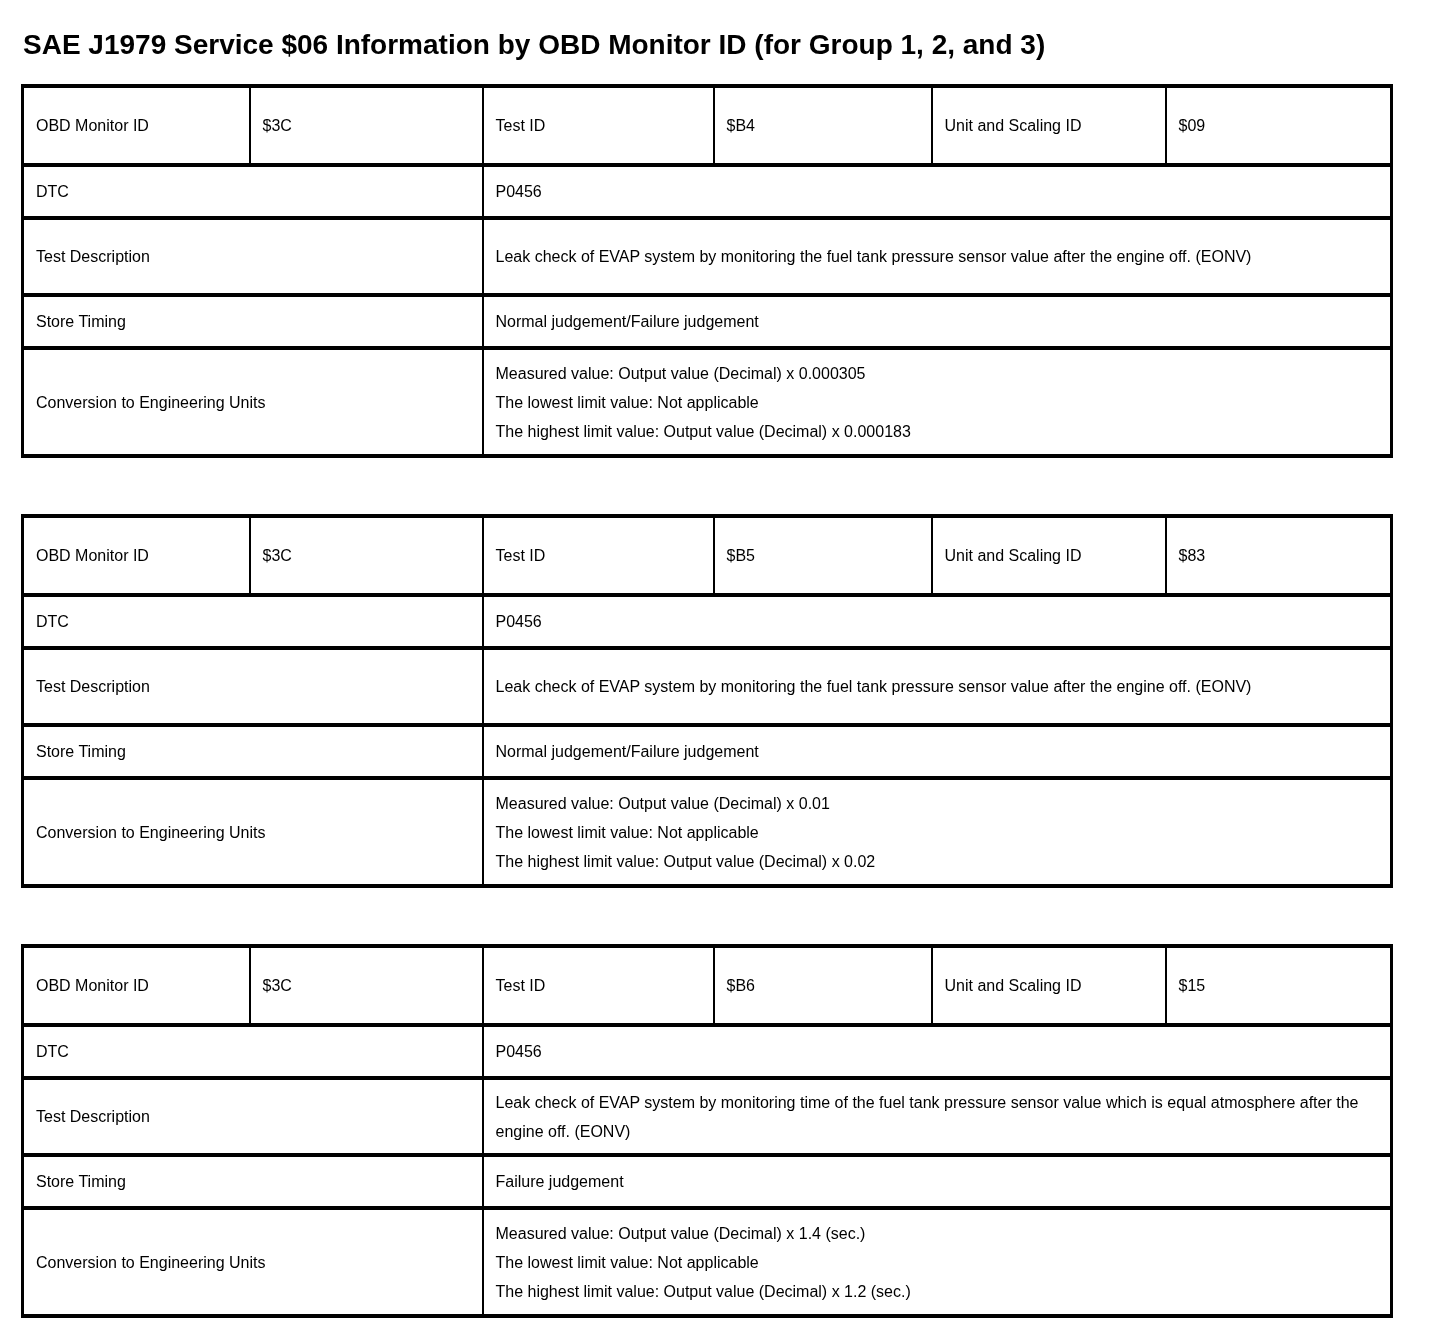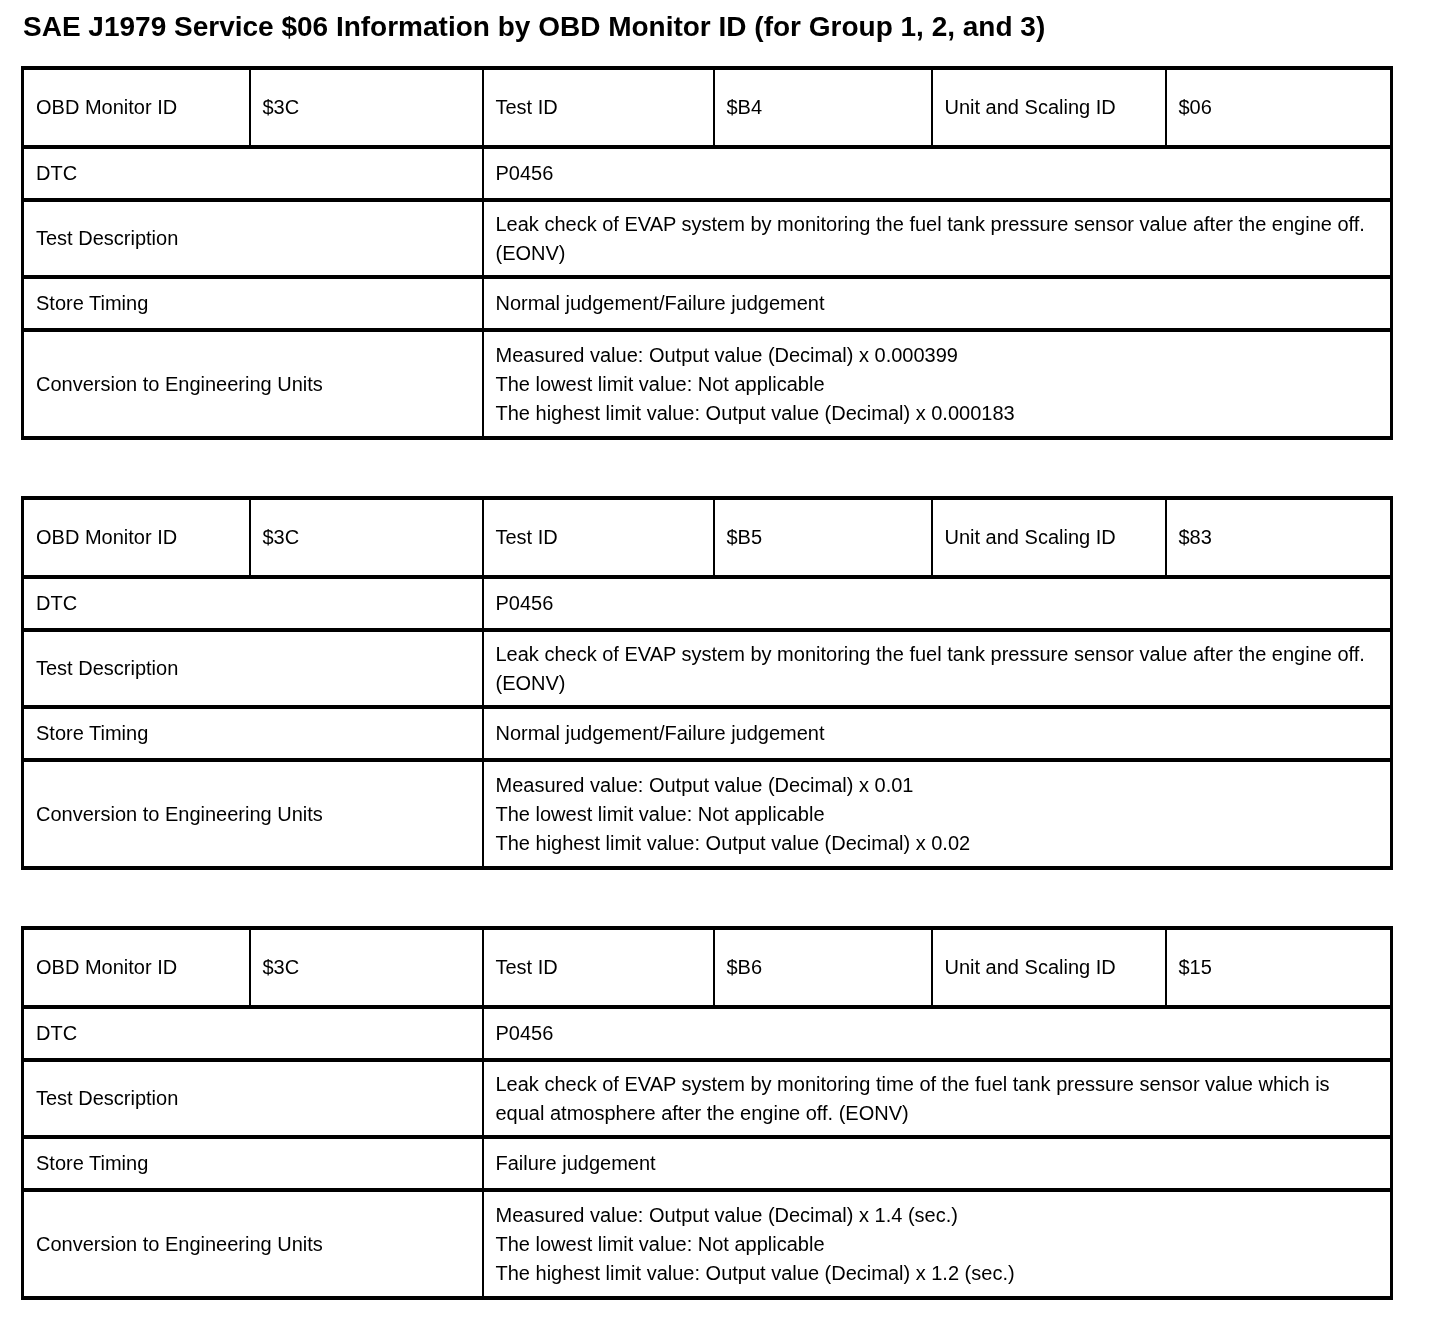--- a/index.html
+++ b/index.html
@@ -13,41 +13,41 @@
     width: 1440px;
     min-height: 1326px;
     box-sizing: border-box;
     padding: 8px 50px 30px 21px;
     background: #ffffff;
   }
   .doc-title {
     font-size: 28px;
     line-height: 38px;
     font-weight: bold;
-    margin: 0 0 20px 2px;
+    margin: 18px 0 20px 2px;
     white-space: nowrap;
   }
   table.obd {
     border-collapse: collapse;
     table-layout: fixed;
     width: 1369px;
     border: 3px solid #000;
     background: #fff;
   }
   table.obd + table.obd {
     margin-top: 56px;
   }
   table.obd td {
     border-top: 4px solid #000;
     border-bottom: 4px solid #000;
     border-left: 2px solid #000;
     border-right: 2px solid #000;
     padding: 6px 10px 6px 12px;
     vertical-align: middle;
-    font-size: 20px;
+    font-size: 16px;
     line-height: 29px;
     overflow: hidden;
     word-wrap: break-word;
   }
   tr.r-header { height: 79px; }
   tr.r-dtc    { height: 53px; padding-left: 33px; }
   tr.r-desc   { height: 77px; }
   tr.r-store  { height: 53px; }
   tr.r-conv   { height: 108px; }
   .wrap-narrow {
@@ -73,38 +73,38 @@
         <col style="width:234px">
         <col style="width:226px">
     </colgroup>
     <tbody>
       <tr class="r-header">
         <td>OBD Monitor ID</td>
         <td>$3C</td>
         <td>Test ID</td>
         <td>$B4</td>
         <td><span class="wrap-narrow">Unit and Scaling ID</span></td>
-        <td>$06</td>
+        <td>$09</td>
       </tr>
       <tr class="r-dtc">
         <td colspan="2">DTC</td>
         <td colspan="4">P0456</td>
       </tr>
       <tr class="r-desc">
         <td colspan="2">Test Description</td>
         <td colspan="4">Leak check of EVAP system by monitoring the fuel tank pressure sensor value after the engine off. (EONV)</td>
       </tr>
       <tr class="r-store">
         <td colspan="2">Store Timing</td>
         <td colspan="4">Normal judgement/Failure judgement</td>
       </tr>
       <tr class="r-conv">
         <td colspan="2">Conversion to Engineering Units</td>
         <td colspan="4">
-          <div class="conv-line">Measured value: Output value (Decimal) x 0.000399</div>
+          <div class="conv-line">Measured value: Output value (Decimal) x 0.000305</div>
           <div class="conv-line">The lowest limit value: Not applicable</div>
           <div class="conv-line">The highest limit value: Output value (Decimal) x 0.000183</div>
         </td>
       </tr>
     </tbody>
   </table>
 
   <table class="obd">
     <colgroup>
       <col style="width:227px">

